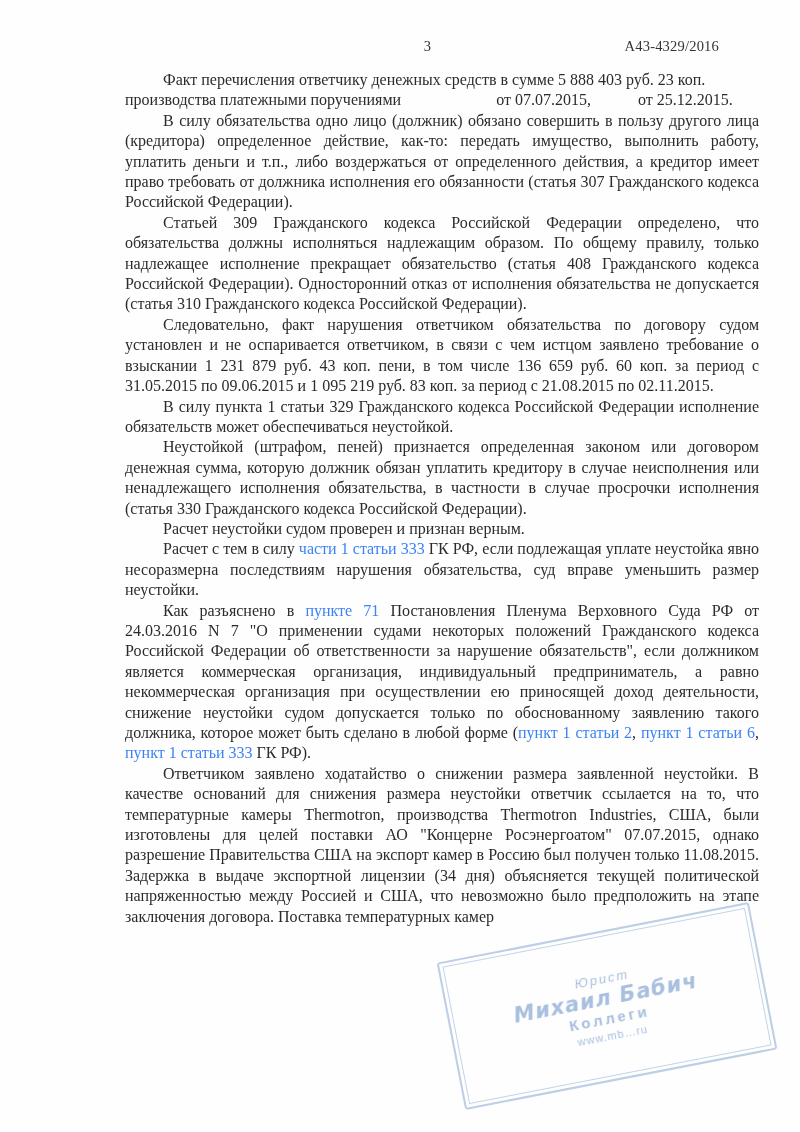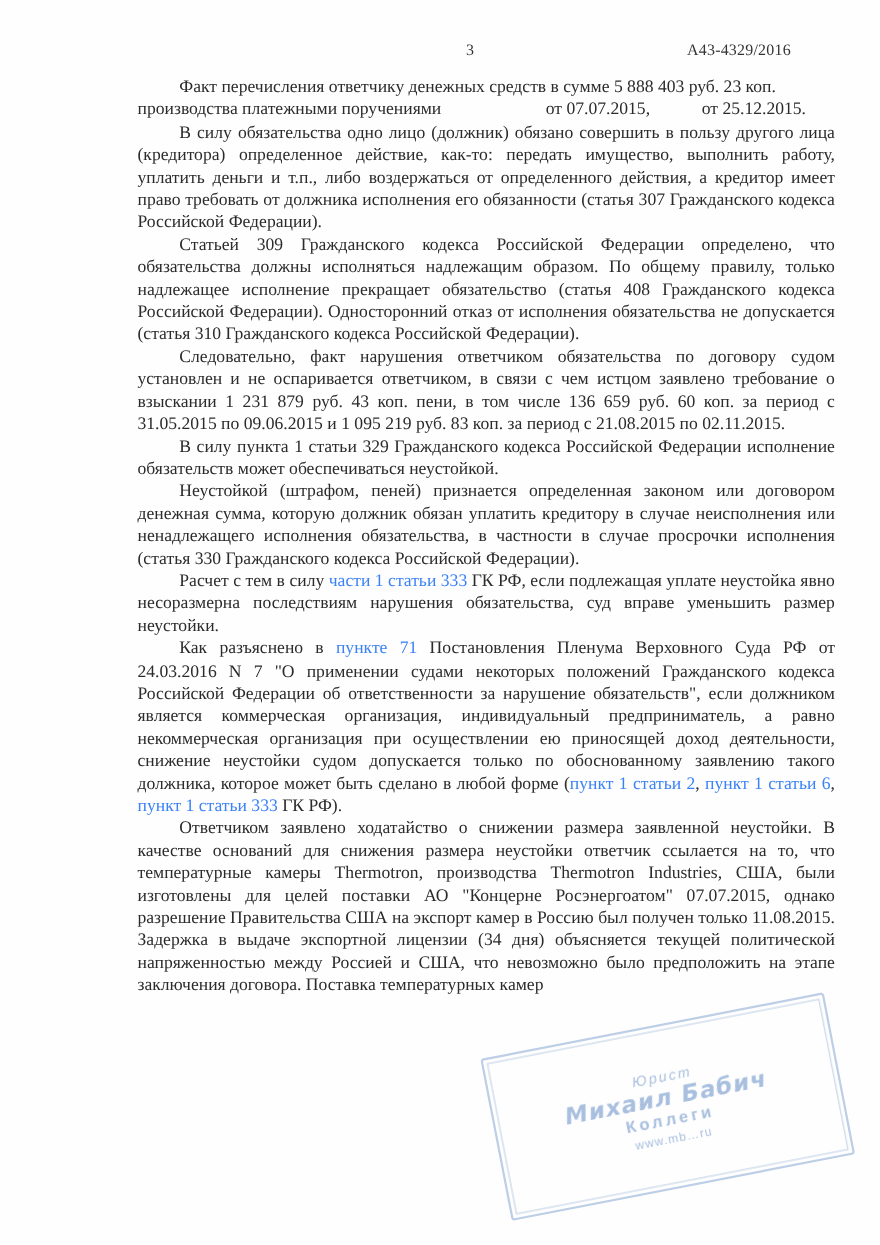--- a/index.html
+++ b/index.html
@@ -68,18 +68,19 @@
     </div>
   </div>
 
   <div class="doc-body" id="doc-body">
       <p class="para"><span>Факт перечисления ответчику денежных средств в сумме 5 888 403 руб. 23 коп.</span><br><span>производства платежными поручениями</span><span class="gap" style="width: 95px;"></span><span>от 07.07.2015,</span><span class="gap" style="width: 47px;"></span><span>от 25.12.2015.</span></p>
       <p class="para"><span>В силу обязательства одно лицо (должник) обязано совершить в пользу другого лица (кредитора) определенное действие, как-то: передать имущество, выполнить работу, уплатить деньги и т.п., либо воздержаться от определенного действия, а кредитор имеет право требовать от должника исполнения его обязанности (статья 307 Гражданского кодекса Российской Федерации).</span></p>
       <p class="para"><span>Статьей 309 Гражданского кодекса Российской Федерации определено, что обязательства должны исполняться надлежащим образом. По общему правилу, только надлежащее исполнение прекращает обязательство (статья 408 Гражданского кодекса Российской Федерации). Односторонний отказ от исполнения обязательства не допускается (статья 310 Гражданского кодекса Российской Федерации).</span></p>
       <p class="para"><span>Следовательно, факт нарушения ответчиком обязательства по договору судом установлен и не оспаривается ответчиком, в связи с чем истцом заявлено требование о взыскании 1 231 879 руб. 43 коп. пени, в том числе 136 659 руб. 60 коп. за период с 31.05.2015 по 09.06.2015 и 1 095 219 руб. 83 коп. за период с 21.08.2015 по 02.11.2015.</span></p>
       <p class="para"><span>В силу пункта 1 статьи 329 Гражданского кодекса Российской Федерации исполнение обязательств может обеспечиваться неустойкой.</span></p>
       <p class="para"><span>Неустойкой (штрафом, пеней) признается определенная законом или договором денежная сумма, которую должник обязан уплатить кредитору в случае неисполнения или ненадлежащего исполнения обязательства, в частности в случае просрочки исполнения (статья 330 Гражданского кодекса Российской Федерации).</span></p>
+      <p class="para"><span>Расчет неустойки судом проверен и признан верным.</span></p>
       <p class="para"><span>Расчет с тем в силу </span><span class="ref-link">части 1 статьи 333</span><span> ГК РФ, если подлежащая уплате неустойка явно несоразмерна последствиям нарушения обязательства, суд вправе уменьшить размер неустойки.</span></p>
       <p class="para"><span>Как разъяснено в </span><span class="ref-link">пункте 71</span><span> Постановления Пленума Верховного Суда РФ от 24.03.2016 N 7 "О применении судами некоторых положений Гражданского кодекса Российской Федерации об ответственности за нарушение обязательств", если должником является коммерческая организация, индивидуальный предприниматель, а равно некоммерческая организация при осуществлении ею приносящей доход деятельности, снижение неустойки судом допускается только по обоснованному заявлению такого должника, которое может быть сделано в любой форме (</span><span class="ref-link">пункт 1 статьи 2</span><span>, </span><span class="ref-link">пункт 1 статьи 6</span><span>, </span><span class="ref-link">пункт 1 статьи 333</span><span> ГК РФ).</span></p>
       <p class="para"><span>Ответчиком заявлено ходатайство о снижении размера заявленной неустойки. В качестве оснований для снижения размера неустойки ответчик ссылается на то, что температурные камеры Thermotron, производства Thermotron Industries, США, были изготовлены для целей поставки АО "Концерне Росэнергоатом" 07.07.2015, однако разрешение Правительства США на экспорт камер в Россию был получен только 11.08.2015. Задержка в выдаче экспортной лицензии (34 дня) объясняется текущей политической напряженностью между Россией и США, что невозможно было предположить на этапе заключения договора. Поставка температурных камер</span></p>
     </div>
 
 </div>
 
 </body></html>

